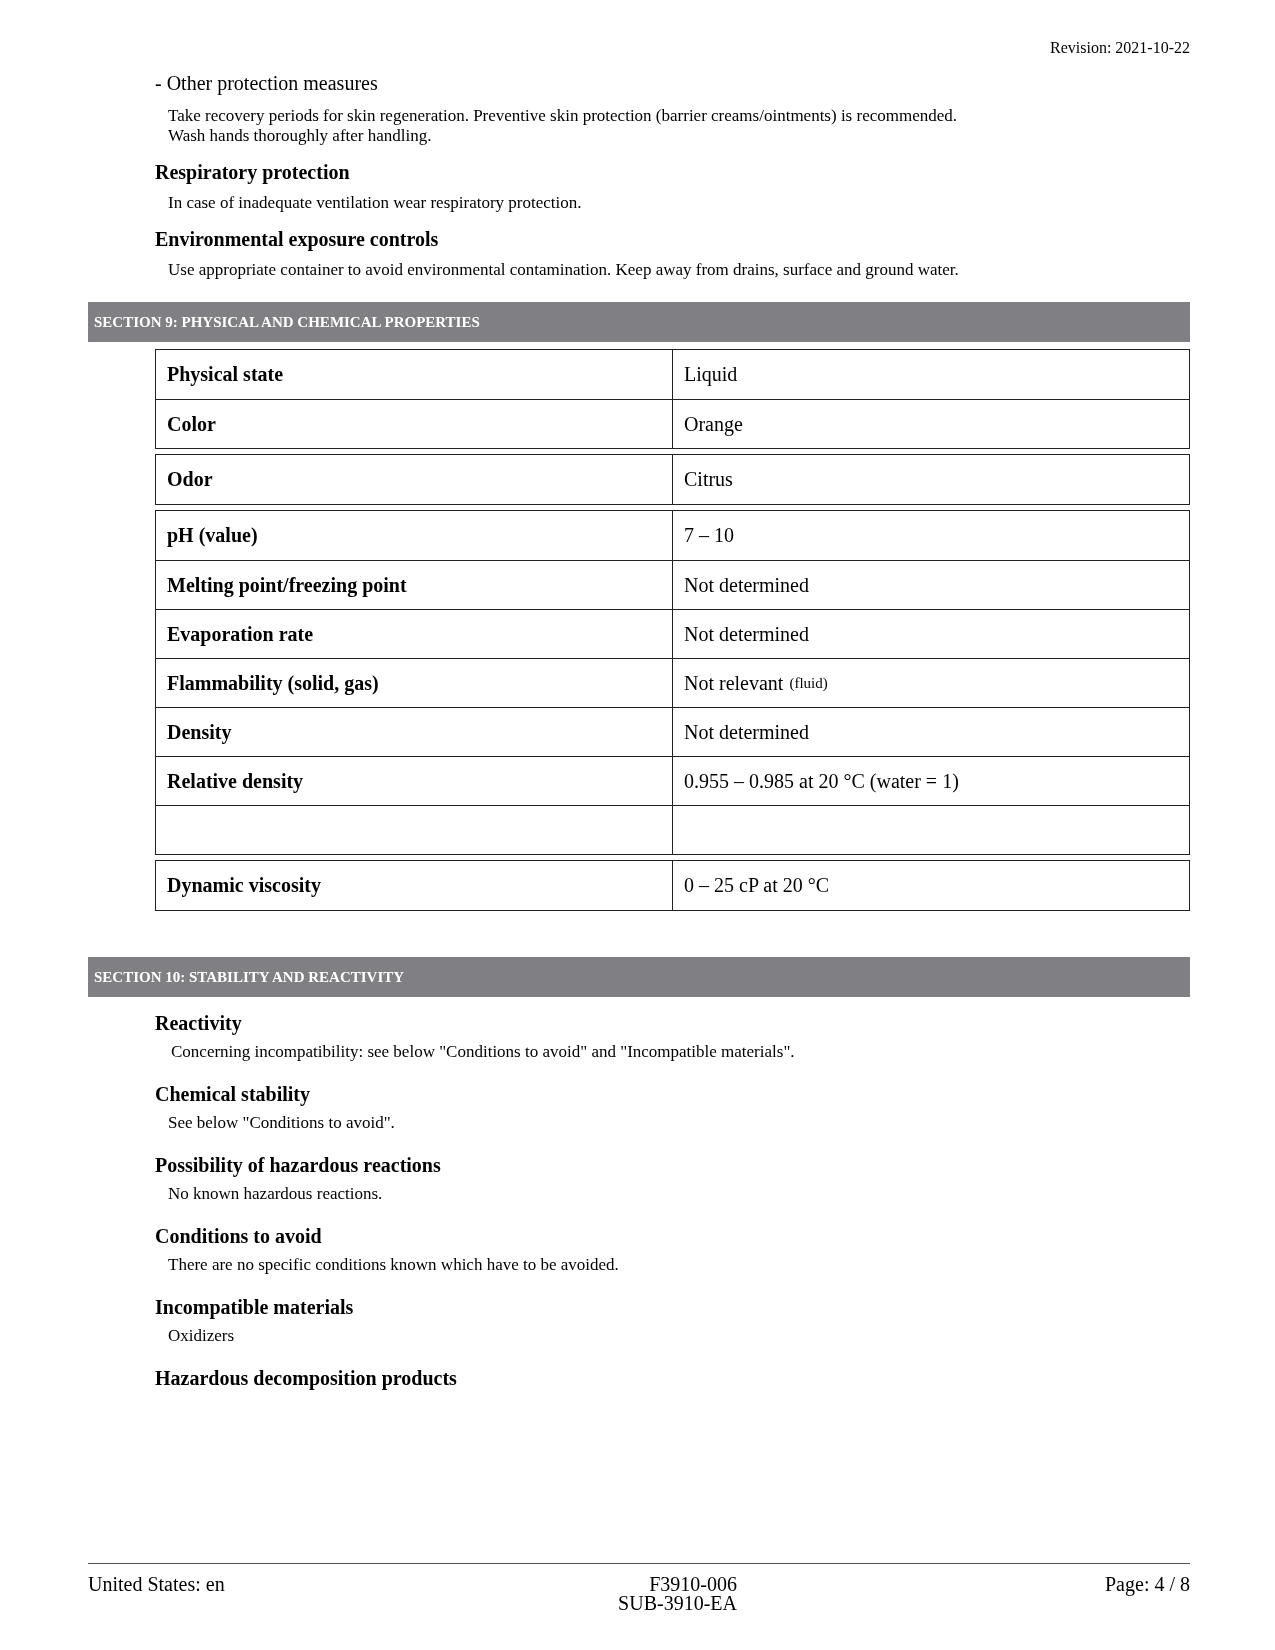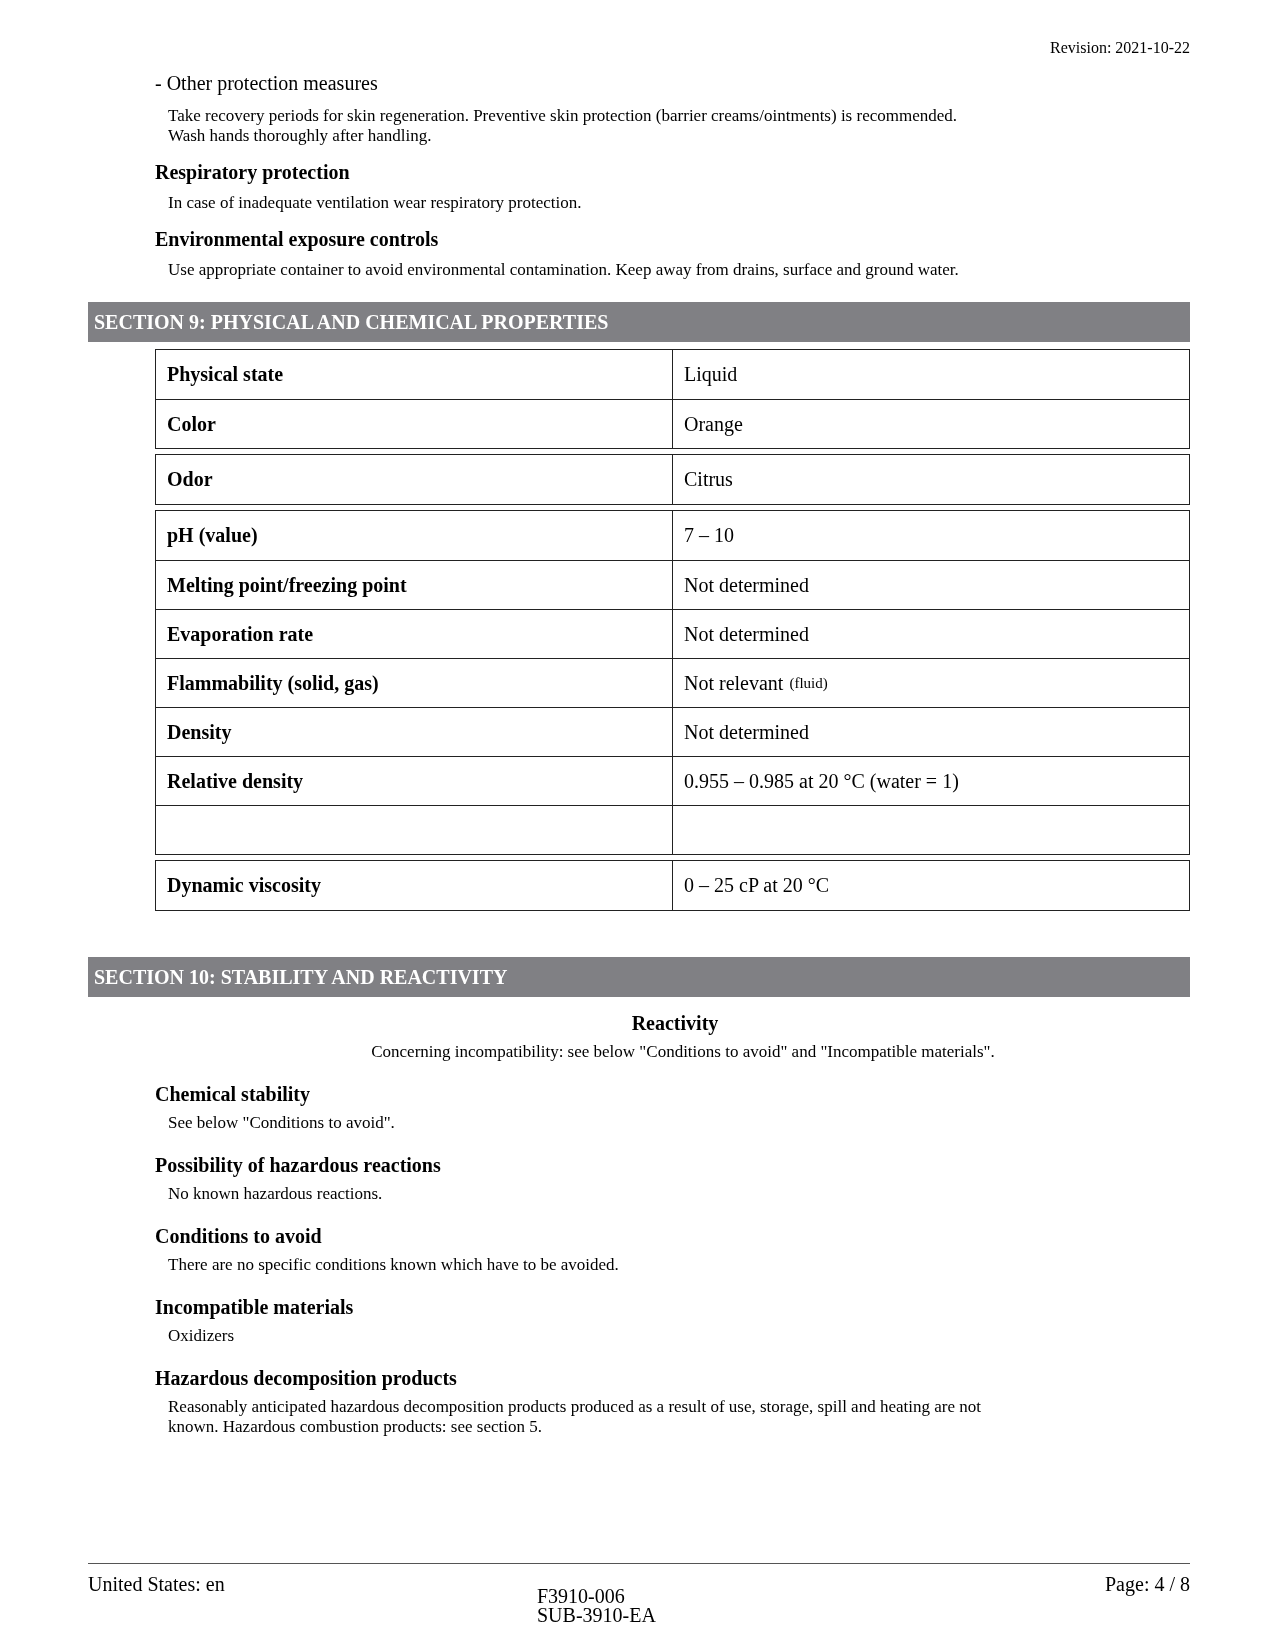--- a/index.html
+++ b/index.html
@@ -4,21 +4,21 @@
 <style>
   html, body { margin:0; padding:0; background:#ffffff; }
   body { width:1275px; height:1650px; position:relative; overflow:hidden;
          font-family:"DejaVu Sans", "Liberation Sans", sans-serif; color:#000; }
   .abs { position:absolute;font-family:Liberation Serif, serif; }
   .revision { top:39px; right:85px; font-size:16px; }
   .subhead { font-size:20px; }
   .h3 { font-weight:bold; font-size:20px; }
   .body { font-size:17px; line-height:20px; }
   .section-bar { left:88px; width:1102px; height:40px; background:#808084;
-                 color:#fff; font-weight:bold; font-size:20px; line-height:40px;
+                 color:#fff; font-weight:bold; font-size:15px; line-height:40px;
                  padding-left:6px; box-sizing:border-box; }
   .prop-table { left:155px; width:1035px; }
   .tbl-group { border:1.5px solid #222; margin-bottom:5px; }
   .tbl-row { display:flex; height:49px; border-top:1.5px solid #222; box-sizing:border-box; }
   .tbl-row:first-child { border-top:none; }
   .cell { display:flex; align-items:center; box-sizing:border-box; font-size:20px; padding-left:11px; }
   .cell.label { width:517px; border-right:1.5px solid #222; font-weight:bold; }
   .cell.value { flex:1; padding-left:11px; }
   .small-note { font-size:15px; margin-left:6px; }
   .footer-line { left:88px; top:1563px; width:1102px; height:0; border-top:1.5px solid #555; }
@@ -117,21 +117,21 @@
         <div class="cell value">
           <span>0 – 25 cP at 20 °C</span>
         </div>
       </div>
     </div>
   </div>
 
 <div class="abs section-bar" style="top:957px;">SECTION 10: STABILITY AND REACTIVITY</div>
 
 <div class="abs" style="left:155px; top:1012px; width:1040px;" id="s10">
-    <div style="position: absolute; left: 0px; top: 0px; width: 1040px; text-align: center;">
+    <div style="position: absolute; left: 0px; top: 0px; width: 1040px;">
       <div class="h3">Reactivity</div>
       <div class="body" style="margin-left: 16px; margin-top: 7px;">
         <div>Concerning incompatibility: see below "Conditions to avoid" and "Incompatible materials".</div>
       </div>
     </div>
     <div style="position: absolute; left: 0px; top: 71px; width: 1040px;">
       <div class="h3">Chemical stability</div>
       <div class="body" style="margin-left: 13px; margin-top: 7px;">
         <div>See below "Conditions to avoid".</div>
       </div>
@@ -149,26 +149,22 @@
       </div>
     </div>
     <div style="position: absolute; left: 0px; top: 284px; width: 1040px;">
       <div class="h3">Incompatible materials</div>
       <div class="body" style="margin-left: 13px; margin-top: 7px;">
         <div>Oxidizers</div>
       </div>
     </div>
     <div style="position: absolute; left: 0px; top: 355px; width: 1040px;">
       <div class="h3">Hazardous decomposition products</div>
-      <div class="body" style="margin-left: 13px; margin-top: 7px;">
-        <div>Reasonably anticipated hazardous decomposition products produced as a result of use, storage, spill and heating are not</div>
-        <div>known.  Hazardous combustion products: see section 5.</div>
-      </div>
     </div>
   </div>
 
 <div class="abs footer-line"></div>
 <div class="abs footer" style="left:88px; top:1575px;">United States: en</div>
-<div class="abs footer" style="left:537px; width:200px; top:1575px; text-align:left;margin-top:12px;">
+<div class="abs footer" style="left:537px; width:200px; top:1575px; text-align:right;">
   <div>F3910-006</div>
   <div>SUB-3910-EA</div>
 </div>
 <div class="abs footer" style="right:85px; top:1575px;">Page: 4 / 8</div>
 
 </body></html>

